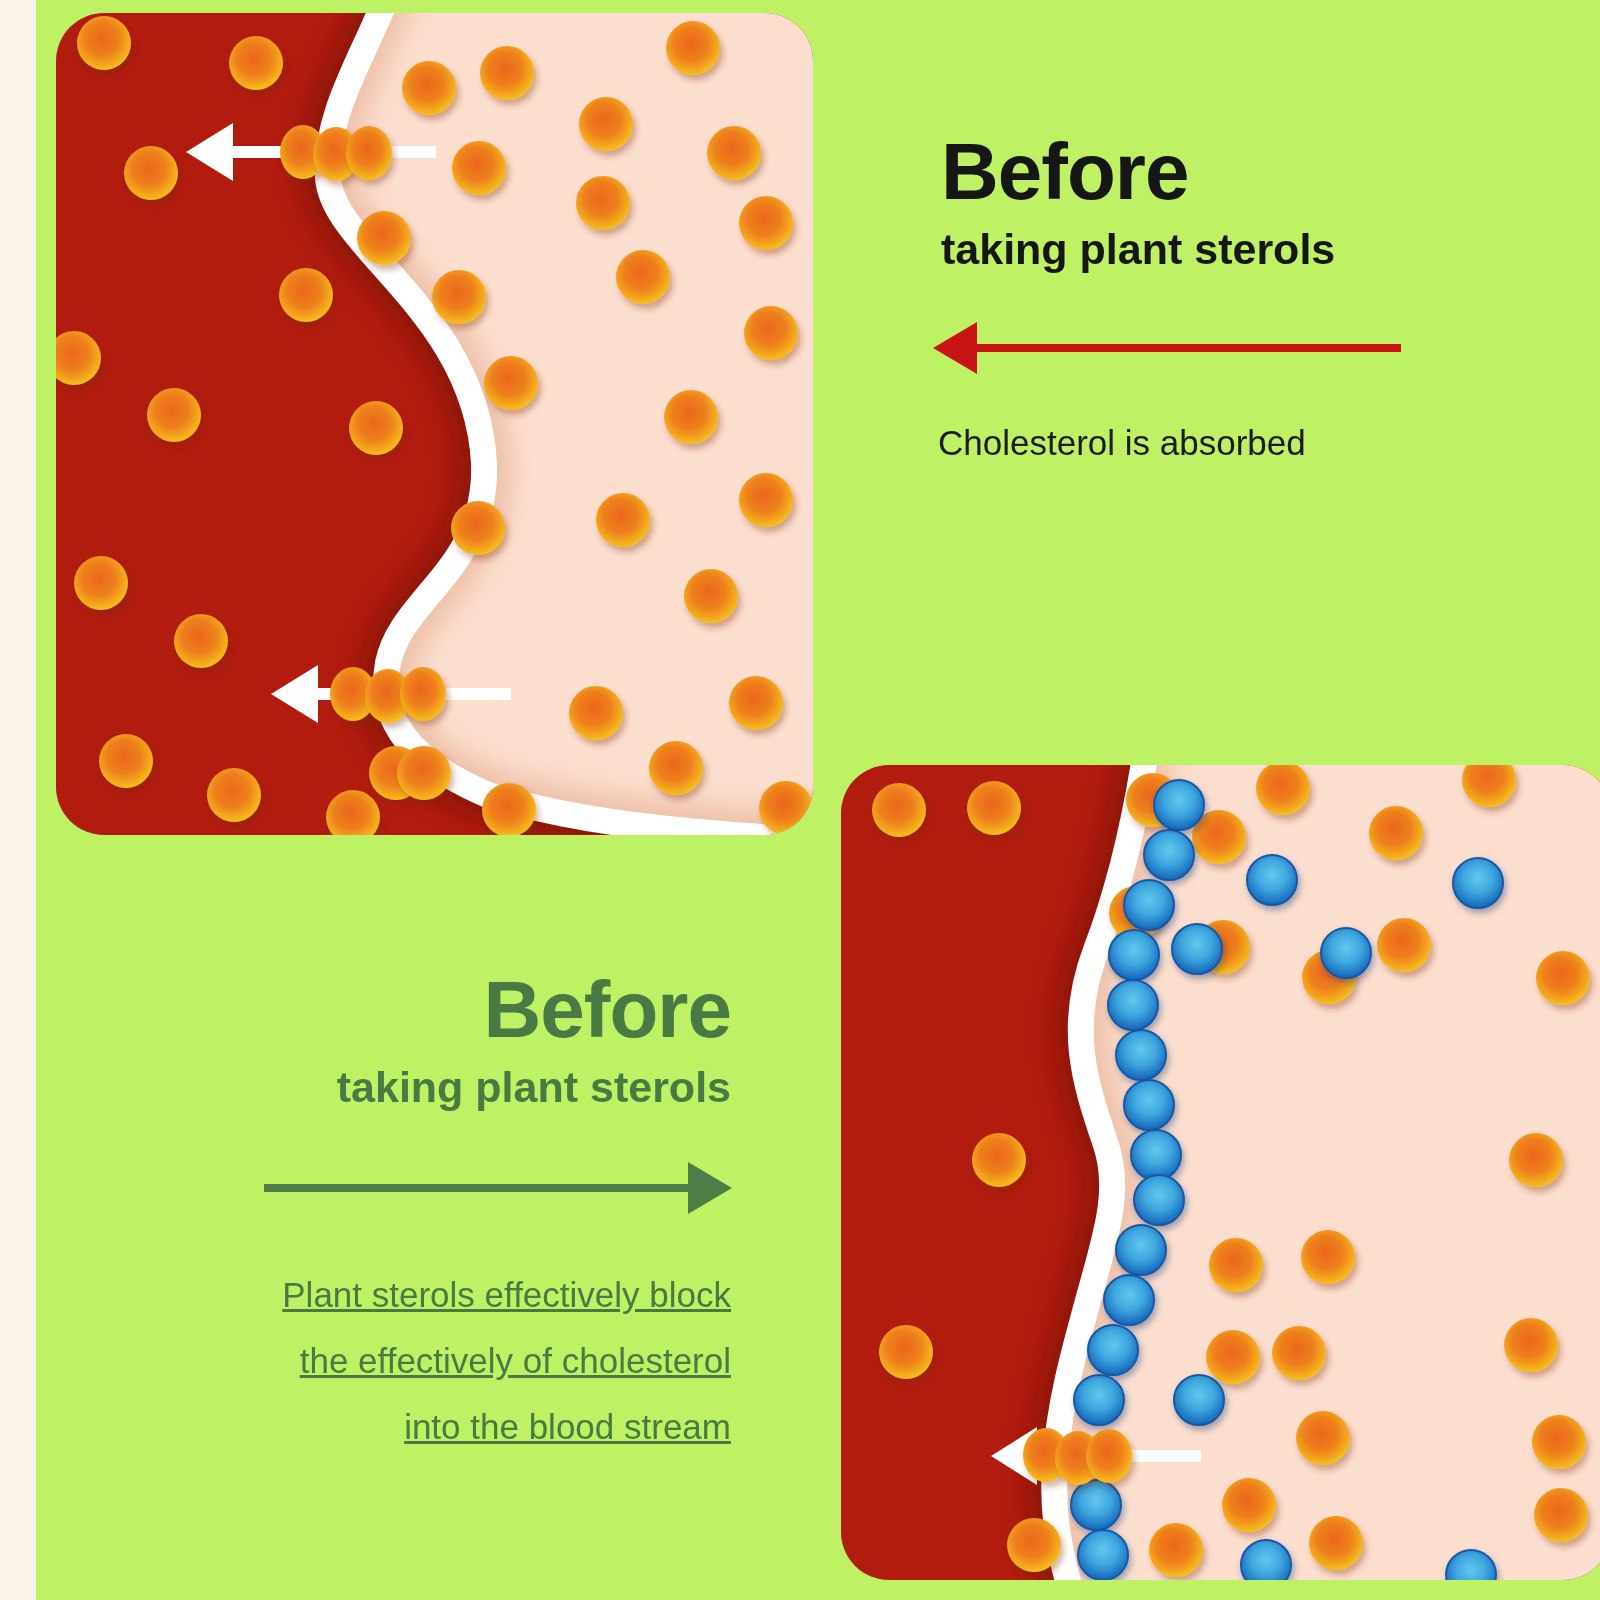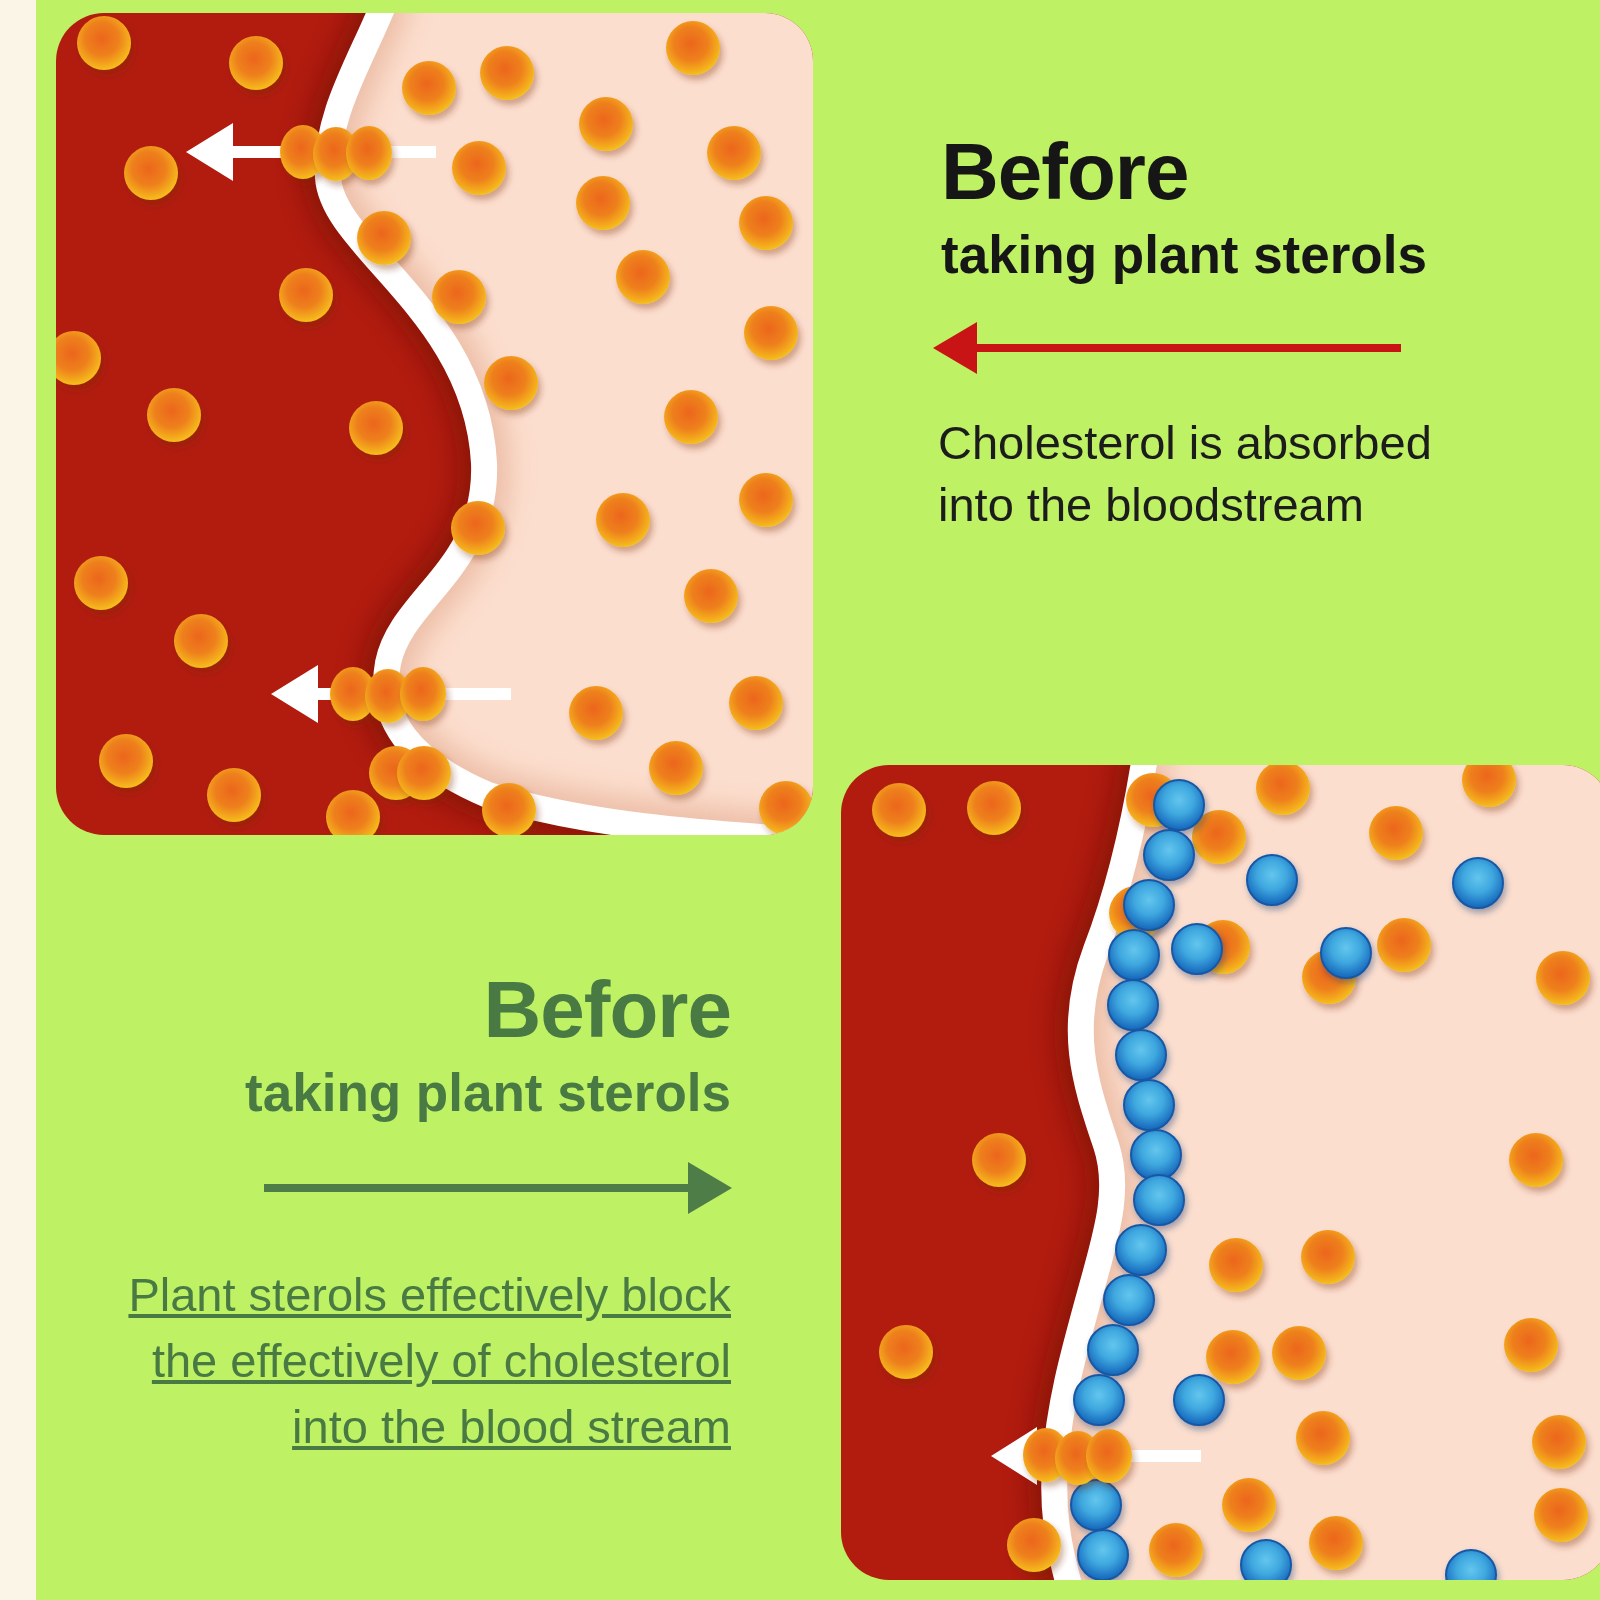--- a/index.html
+++ b/index.html
@@ -1,22 +1,22 @@
 <!DOCTYPE html>
 <html><head>
 <meta charset="utf-8">
 <style>
   html,body{margin:0;padding:0;}
   body{font-family:"Liberation Sans","DejaVu Sans",sans-serif;}
   .canvas{position:relative;width:1600px;height:1600px;overflow:hidden;}
   .panel-svg{position:absolute;display:block;}
   .txt{position:absolute;white-space:nowrap;}
   .title{font-size:80px;font-weight:800;letter-spacing:-1px;line-height:1;}
-  .subtitle{font-size:53px;font-weight:700;line-height:1;}
-  .body-copy{font-size:47px;font-weight:400;line-height:62px;}
+  .subtitle{font-size:43px;font-weight:700;line-height:1;}
+  .body-copy{font-size:35px;font-weight:400;line-height:62px;}
   .body-copy div{white-space:nowrap;}
   .right-align{text-align:right;}
   .after-copy{line-height:66px;text-decoration:underline;}
   .dir-arrow{position:absolute;}
 </style>
 </head>
 <body style="background: rgb(250, 245, 230);">
 
 <div class="canvas" style="background: #bef264; margin-left: 36px;">
 
@@ -211,21 +211,20 @@
     </div>
 
   <div class="txt title" style="left: 905px; top: 132px; color: rgb(22, 22, 22);">Before</div>
   <div class="txt subtitle" style="left: 905px; top: 228px; color: rgb(22, 22, 22);">taking plant sterols</div>
   <div class="dir-arrow" style="left:895px;top:320px;" id="before-arrow"><svg width="470" height="56">
       <rect x="40" y="24" width="430" height="8" fill="#C81414"></rect>
       <polygon points="2,28 46,2 46,54" fill="#C81414"></polygon>
     </svg></div>
   <div class="txt body-copy" style="left: 902px; top: 412px; color: rgb(28, 28, 28);">
     <div>Cholesterol is absorbed</div>
-    <div>into the bloodstream</div>
   </div>
 
   <div class="txt title right-align" style="right: 905px; top: 970px; color: rgb(74, 122, 68);">Before</div>
   <div class="txt subtitle right-align" style="right: 905px; top: 1066px; color: rgb(74, 122, 68);">taking plant sterols</div>
   <div class="dir-arrow" style="left:228px;top:1160px;" id="after-arrow"><svg width="470" height="56">
       <rect x="0" y="24" width="430" height="8" fill="#4E7D48"></rect>
       <polygon points="468,28 424,2 424,54" fill="#4E7D48"></polygon>
     </svg></div>
   <div class="txt body-copy after-copy right-align" style="right: 905px; top: 1262px; color: rgb(74, 122, 68);">
     <div>Plant sterols effectively block</div>

